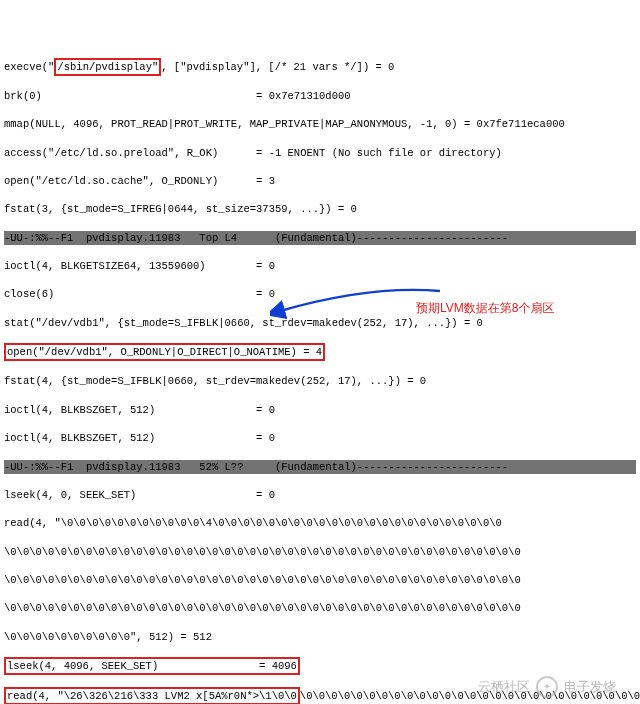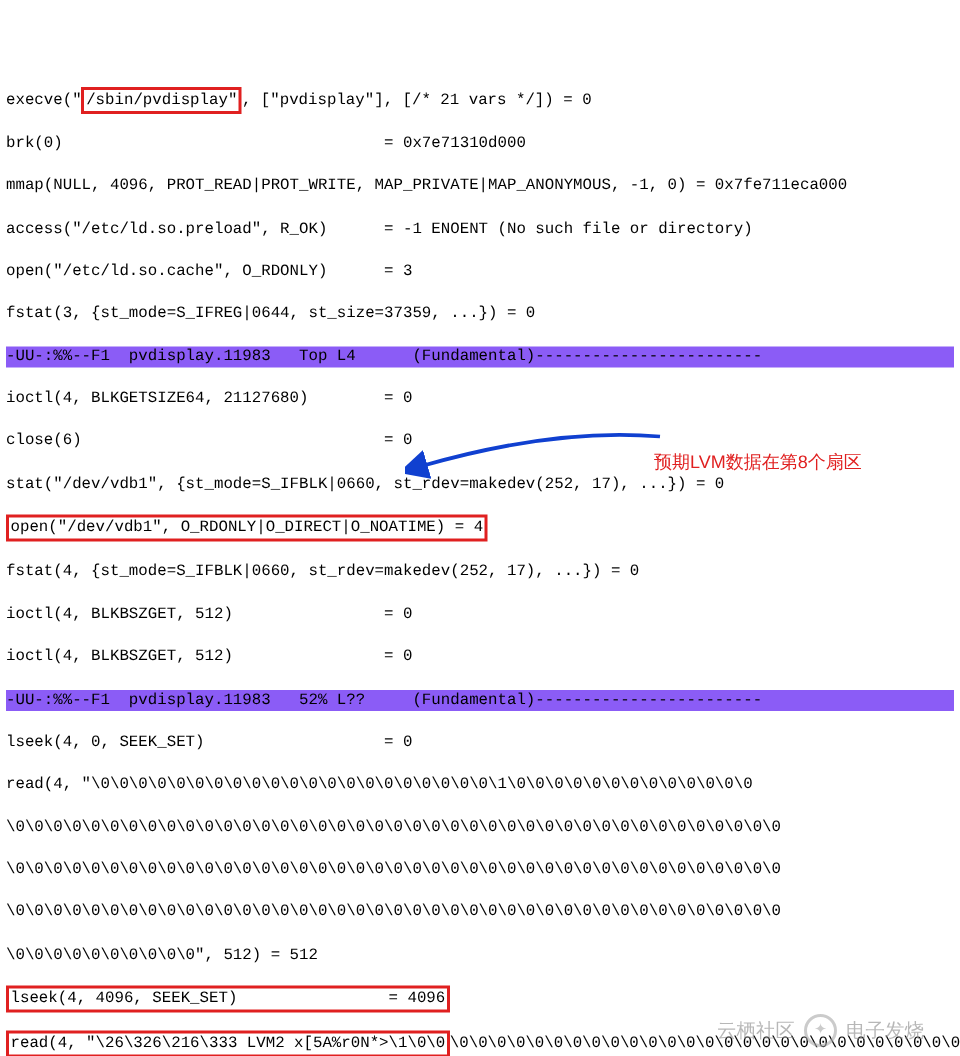--- a/index.html
+++ b/index.html
@@ -12,21 +12,21 @@
     width: 640px;
     height: 704px;
     overflow: hidden;
     position: relative;
     white-space: pre;
     padding: 2px 4px;
   }
   .line { display: block; }
   .hl-red { border: 2px solid #e02020; display: inline-block; padding: 0 1px; margin: -1px 0; }
   .hl-red-line { border: 2px solid #e02020; display: inline-block; padding: 0 1px; margin: -1px 0; }
-  .status-bar { background: #8b5cf6; display: block; width: 100%; }
+  .status-bar { background: #737373; display: block; width: 100%; }
   .annotation {
     position: absolute;
     color: #e02020;
     font-family: sans-serif;
     font-size: 12px;
   }
   .arrow-svg {
     position: absolute;
     pointer-events: none;
   }
@@ -54,30 +54,30 @@
 
 
 
 <span class="line"><span>execve("</span><span class="hl-red">/sbin/pvdisplay"</span><span>, ["pvdisplay"], [/* 21 vars */]) = 0</span></span>
 <span class="line">brk(0)                                  = 0x7e71310d000</span>
 <span class="line">mmap(NULL, 4096, PROT_READ|PROT_WRITE, MAP_PRIVATE|MAP_ANONYMOUS, -1, 0) = 0x7fe711eca000</span>
 <span class="line">access("/etc/ld.so.preload", R_OK)      = -1 ENOENT (No such file or directory)</span>
 <span class="line">open("/etc/ld.so.cache", O_RDONLY)      = 3</span>
 <span class="line">fstat(3, {st_mode=S_IFREG|0644, st_size=37359, ...}) = 0</span>
 <span class="line status-bar">-UU-:%%--F1  pvdisplay.11983   Top L4      (Fundamental)------------------------</span>
-<span class="line">ioctl(4, BLKGETSIZE64, 21127680)        = 0</span>
+<span class="line">ioctl(4, BLKGETSIZE64, 13559600)        = 0</span>
 <span class="line">close(6)                                = 0</span>
 <span class="line">stat("/dev/vdb1", {st_mode=S_IFBLK|0660, st_rdev=makedev(252, 17), ...}) = 0</span>
 <span class="line"><span class="hl-red-line">open("/dev/vdb1", O_RDONLY|O_DIRECT|O_NOATIME) = 4</span></span>
 <span class="line">fstat(4, {st_mode=S_IFBLK|0660, st_rdev=makedev(252, 17), ...}) = 0</span>
 <span class="line">ioctl(4, BLKBSZGET, 512)                = 0</span>
 <span class="line">ioctl(4, BLKBSZGET, 512)                = 0</span>
 <span class="line status-bar">-UU-:%%--F1  pvdisplay.11983   52% L??     (Fundamental)------------------------</span>
 <span class="line">lseek(4, 0, SEEK_SET)                   = 0</span>
-<span class="line">read(4, "\0\0\0\0\0\0\0\0\0\0\0\0\0\0\0\0\0\0\0\0\0\1\0\0\0\0\0\0\0\0\0\0\0\0\0</span>
+<span class="line">read(4, "\0\0\0\0\0\0\0\0\0\0\0\4\0\0\0\0\0\0\0\0\0\0\0\0\0\0\0\0\0\0\0\0\0\0\0</span>
 <span class="line">\0\0\0\0\0\0\0\0\0\0\0\0\0\0\0\0\0\0\0\0\0\0\0\0\0\0\0\0\0\0\0\0\0\0\0\0\0\0\0\0\0</span>
 <span class="line">\0\0\0\0\0\0\0\0\0\0\0\0\0\0\0\0\0\0\0\0\0\0\0\0\0\0\0\0\0\0\0\0\0\0\0\0\0\0\0\0\0</span>
 <span class="line">\0\0\0\0\0\0\0\0\0\0\0\0\0\0\0\0\0\0\0\0\0\0\0\0\0\0\0\0\0\0\0\0\0\0\0\0\0\0\0\0\0</span>
 <span class="line">\0\0\0\0\0\0\0\0\0\0", 512) = 512</span>
 <span class="line"><span class="hl-red-line">lseek(4, 4096, SEEK_SET)                = 4096</span></span>
 <span class="line"><span class="hl-red-line">read(4, "\26\326\216\333 LVM2 x[5A%r0N*&gt;\1\0\0</span><span>\0\0\0\0\0\0\0\0\0\0\0\0\0\0\0\0\0\0\0\0\0\0\0\0\0\0\0\0\0\0\0\360\17\0\0\0\0\0\0\0</span></span>
 
 
 
 
@@ -103,21 +103,21 @@
 
 <svg class="arrow-svg" style="left:270px; top:285px;" width="180" height="40">
   <defs>
     <marker id="ah" markerWidth="8" markerHeight="8" refX="2" refY="4" orient="auto">
       <path d="M0,0 L8,4 L0,8 Z" fill="#1040d0"></path>
     </marker>
   </defs>
   <path d="M170,6 Q100,0 10,26" stroke="#1040d0" stroke-width="2.5" fill="none" marker-end="url(#ah)"></path>
 </svg>
 
-<div class="annotation" style="left:436px; top:300px;">预期LVM数据在第8个扇区</div>
+<div class="annotation" style="left:416px; top:300px;">预期LVM数据在第8个扇区</div>
 
 <div class="watermark">
   <span>云栖社区</span>
   <span class="watermark-logo">✦</span>
   <span>电子发烧</span>
 </div>
 
 
 
 

